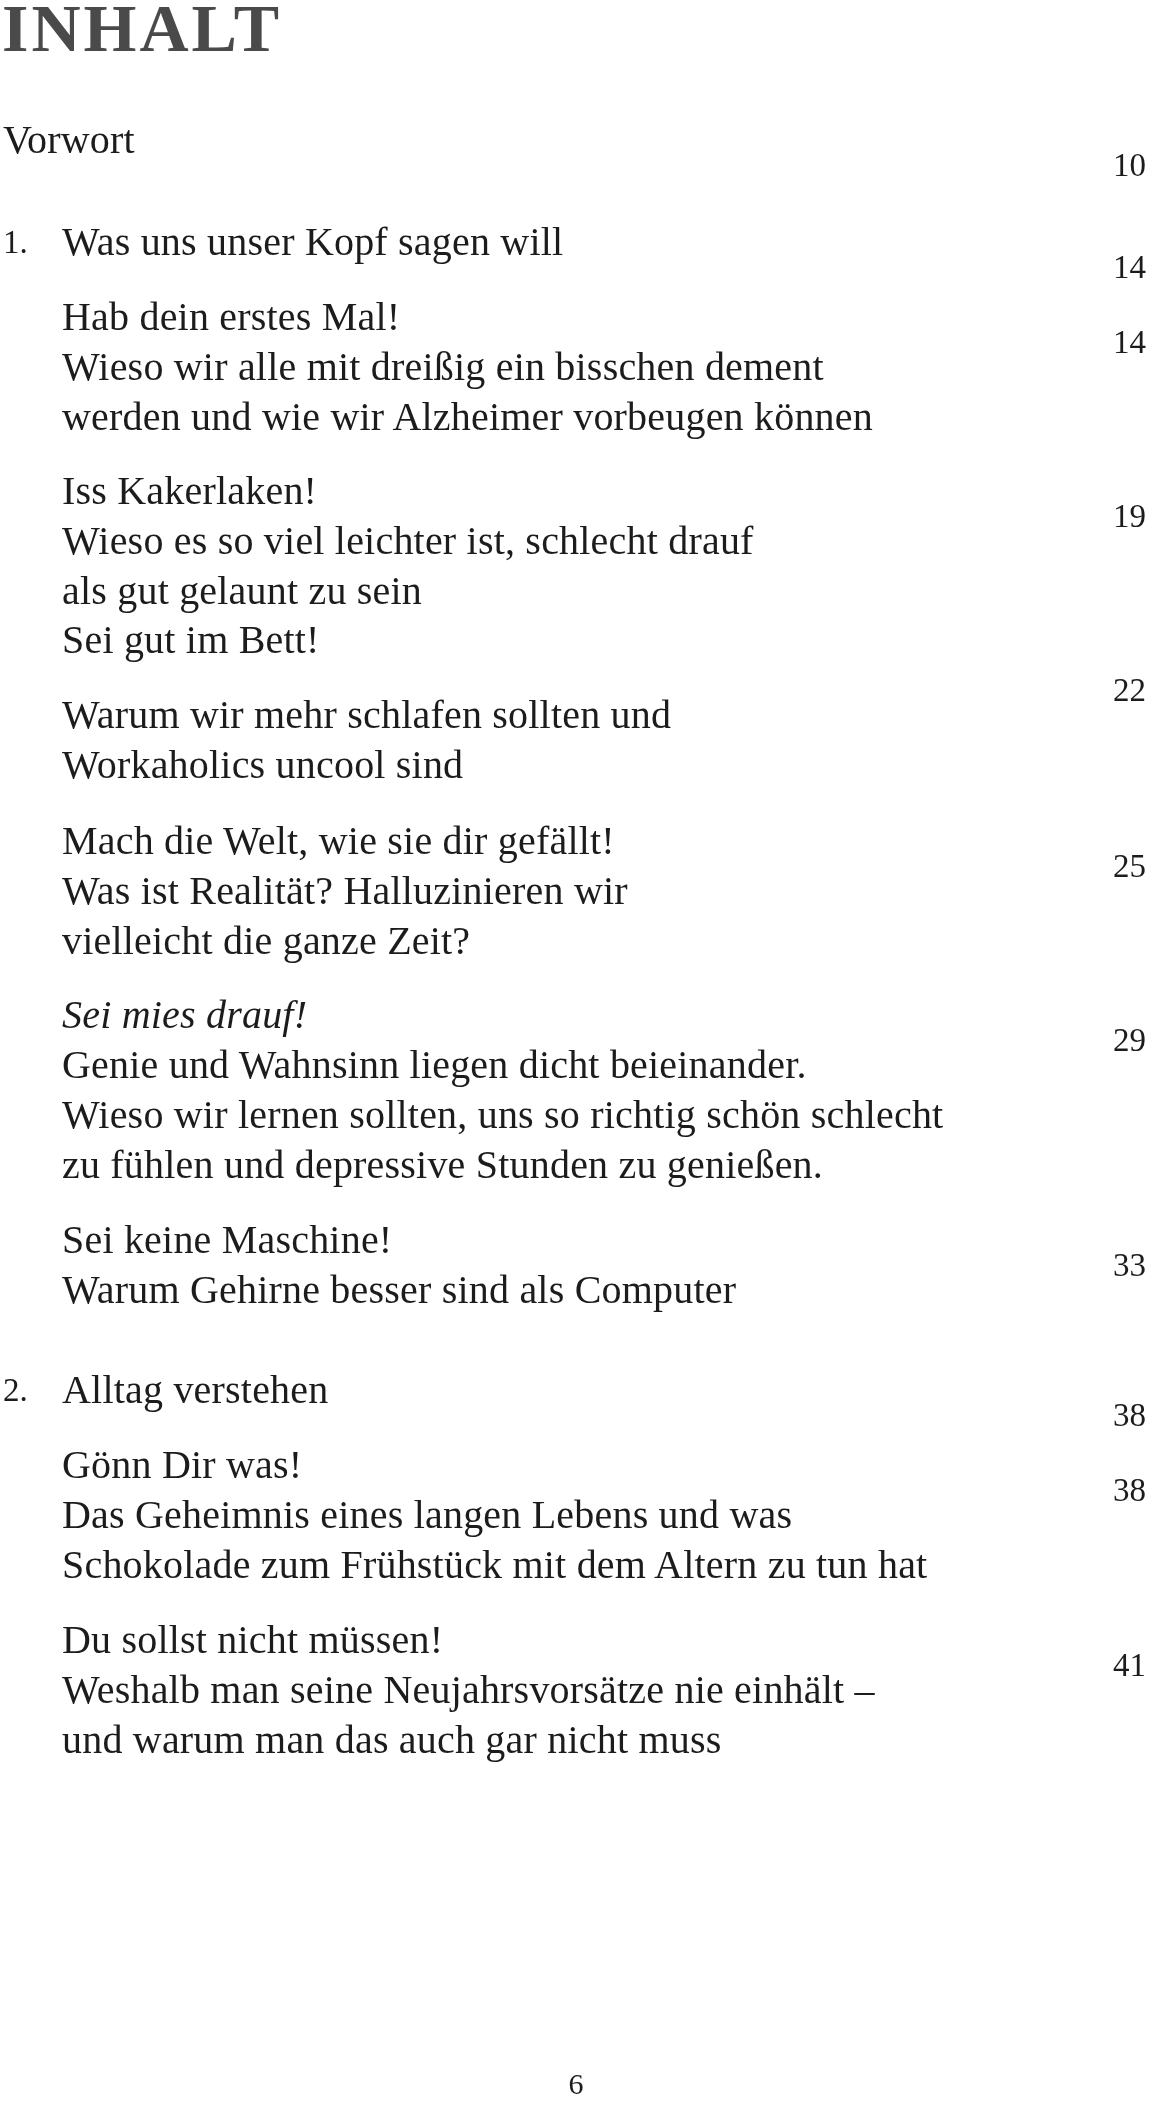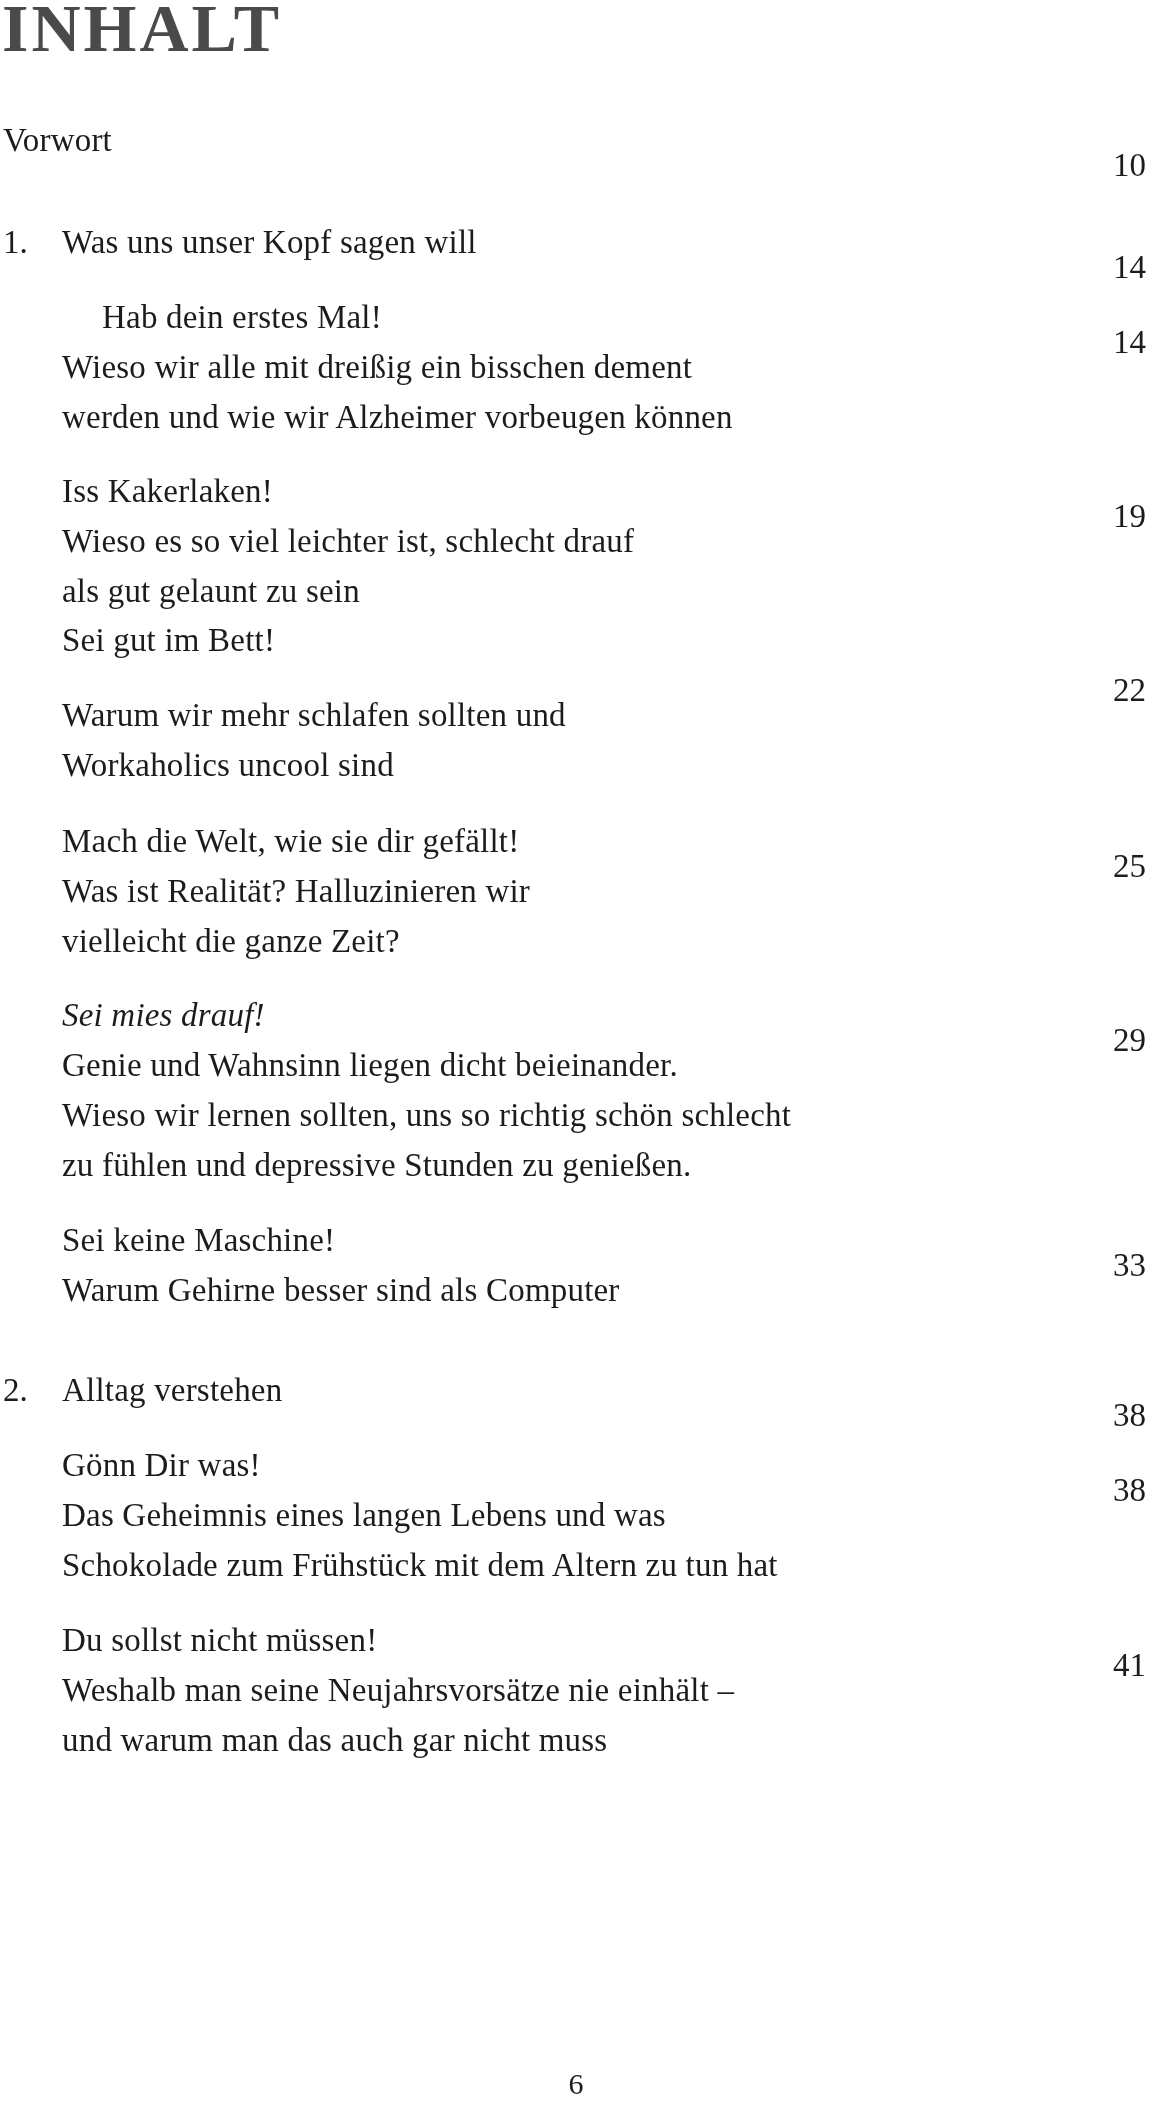--- a/index.html
+++ b/index.html
@@ -21,21 +21,21 @@
       top: -10px;
       margin: 0;
       font-size: 68px;
       line-height: 76px;
       font-weight: bold;
       letter-spacing: 3px;
       color: #4a4a4a;
     }
     .line {
       position: absolute;
-      font-size: 33px;
+      font-size: 40px;
       line-height: 40px;
       white-space: nowrap;
       letter-spacing: 0.2px;
     }
     .num {
       position: absolute;
       right: 6px;
       font-size: 33px;
       line-height: 40px;
       text-align: right;
@@ -67,21 +67,21 @@
   <span class="num" style="top:120px;">10</span>
 </div>
 
 <div>
   <span class="chapter-no" style="top:222px;">1.</span>
   <span class="line" style="left:62px; top:222px;">Was uns unser Kopf sagen will</span>
   <span class="num" style="top:222px;">14</span>
 </div>
 
 <div>
-  <span class="line" style="left:62px; top:297px;margin-left:40px;">Hab dein erstes Mal!</span>
+  <span class="line" style="left:62px; top:297px;">Hab dein erstes Mal!</span>
   <span class="num" style="top:297px;">14</span>
   <span class="line" style="left:62px; top:347px;">Wieso wir alle mit dreißig ein bisschen dement</span>
   <span class="line" style="left:62px; top:397px;">werden und wie wir Alzheimer vorbeugen können</span>
 </div>
 
 <div>
   <span class="line" style="left:62px; top:471px;">Iss Kakerlaken!</span>
   <span class="num" style="top:471px;">19</span>
   <span class="line" style="left:62px; top:521px;">Wieso es so viel leichter ist, schlecht drauf</span>
   <span class="line" style="left:62px; top:571px;">als gut gelaunt zu sein</span>

